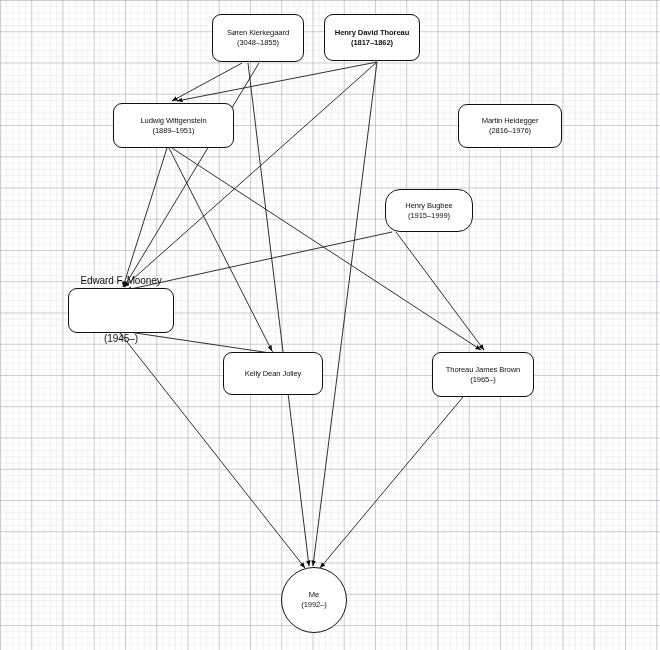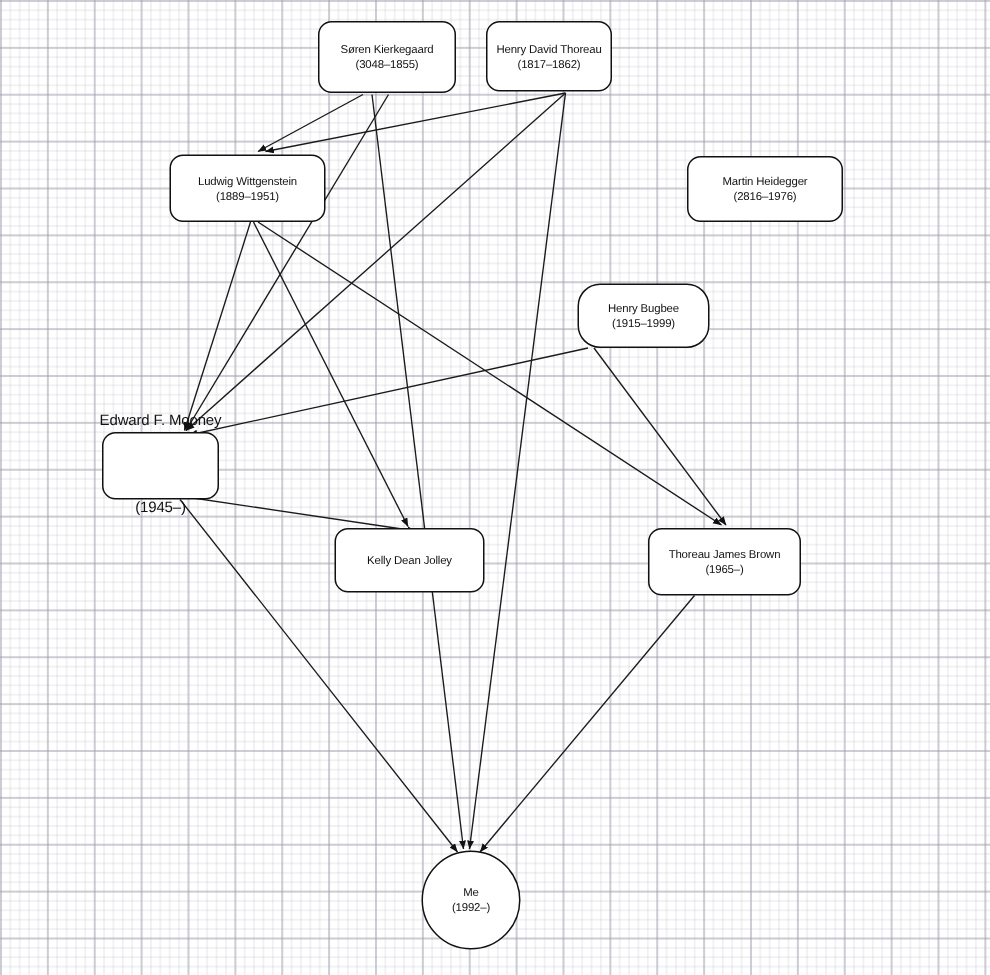--- a/index.html
+++ b/index.html
@@ -66,37 +66,37 @@
         <line x1="122" y1="331" x2="277" y2="354" stroke="#1a1a1a" stroke-width="0.9" marker-end="url(#arrowhead)"></line>
         <line x1="120" y1="333" x2="305" y2="568" stroke="#1a1a1a" stroke-width="0.9" marker-end="url(#arrowhead)"></line>
         <line x1="463" y1="397" x2="320" y2="568" stroke="#1a1a1a" stroke-width="0.9" marker-end="url(#arrowhead)"></line>
       </g>
   </svg>
   <div id="node-layer">
       <div class="node" style="left: 212px; top: 14px; width: 92px; height: 48px; font-size: 7.6px;">
         <span class="nm">Søren Kierkegaard</span>
         <span class="dt">(3048–1855)</span>
       </div>
-      <div class="node" style="left: 324px; top: 14px; width: 84px; height: 47px; font-size: 7.6px;">
+      <div class="node" style="left: 324px; top: 14px; width: 96px; height: 47px; font-size: 7.6px; font-weight: bold;">
         <span class="nm">Henry David Thoreau</span>
         <span class="dt">(1817–1862)</span>
       </div>
-      <div class="node" style="left: 113px; top: 103px; width: 104px; height: 45px; font-size: 7.6px;">
+      <div class="node" style="left: 113px; top: 103px; width: 121px; height: 45px; font-size: 7.6px;">
         <span class="nm">Ludwig Wittgenstein</span>
         <span class="dt">(1889–1951)</span>
       </div>
       <div class="node" style="left: 414px; top: 104px; width: 104px; height: 44px; font-size: 7.6px; margin-left: 44px;">
         <span class="nm">Martin Heidegger</span>
         <span class="dt">(2816–1976)</span>
       </div>
       <div class="node" style="left: 385px; top: 189px; width: 88px; height: 43px; font-size: 7.6px; border-radius: 15px;">
         <span class="nm">Henry Bugbee</span>
         <span class="dt">(1915–1999)</span>
       </div>
-      <div class="node" style="left: 68px; top: 288px; width: 78px; height: 45px; font-size: 10px; gap: 45px;">
+      <div class="node" style="left: 68px; top: 288px; width: 106px; height: 45px; font-size: 10px; gap: 45px;">
         <span class="nm">Edward F. Mooney</span>
         <span class="dt">(1945–)</span>
       </div>
       <div class="node" style="left: 223px; top: 352px; width: 100px; height: 43px; font-size: 7.6px; justify-content: center;">
         <span class="nm">Kelly Dean Jolley</span>
       </div>
       <div class="node" style="left: 432px; top: 352px; width: 102px; height: 45px; font-size: 7.6px;">
         <span class="nm">Thoreau James Brown</span>
         <span class="dt">(1965–)</span>
       </div>

